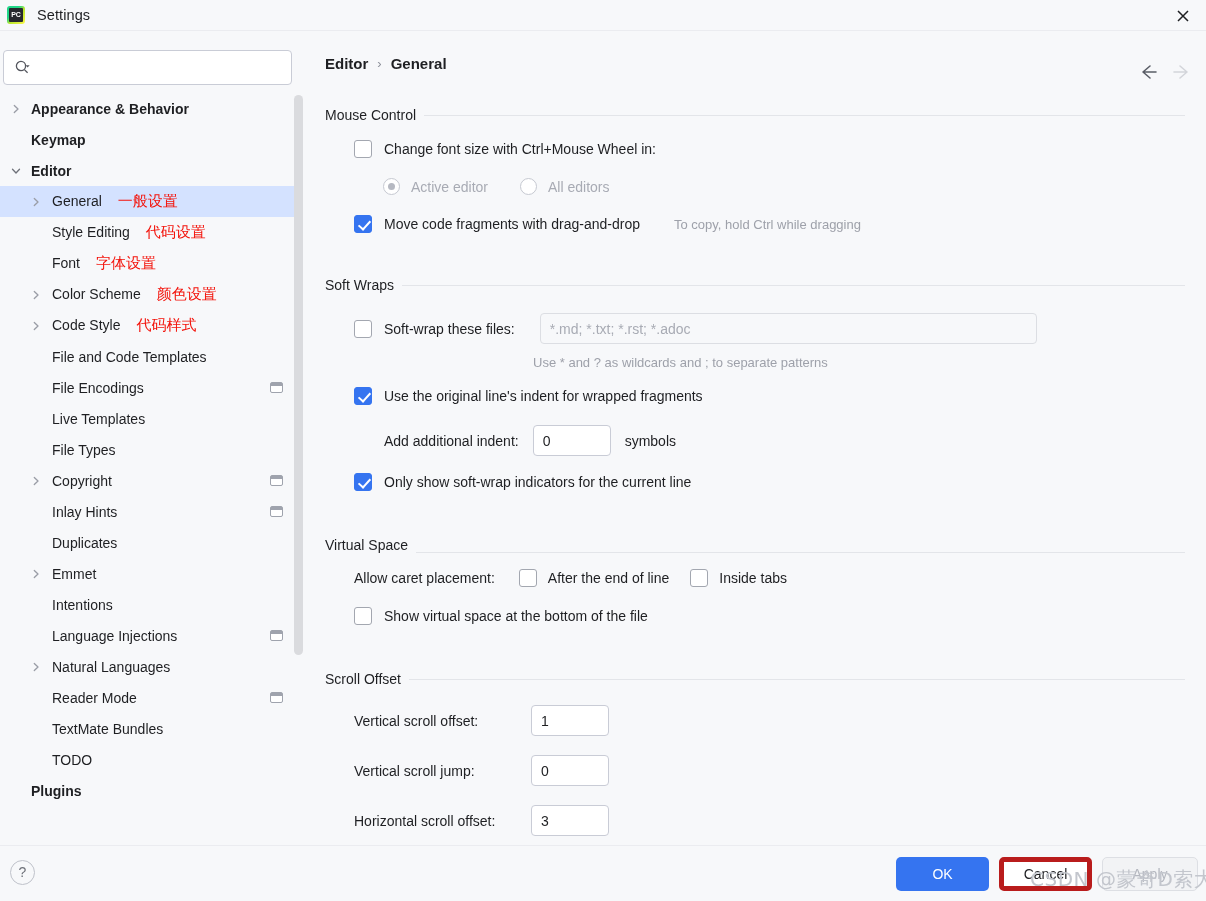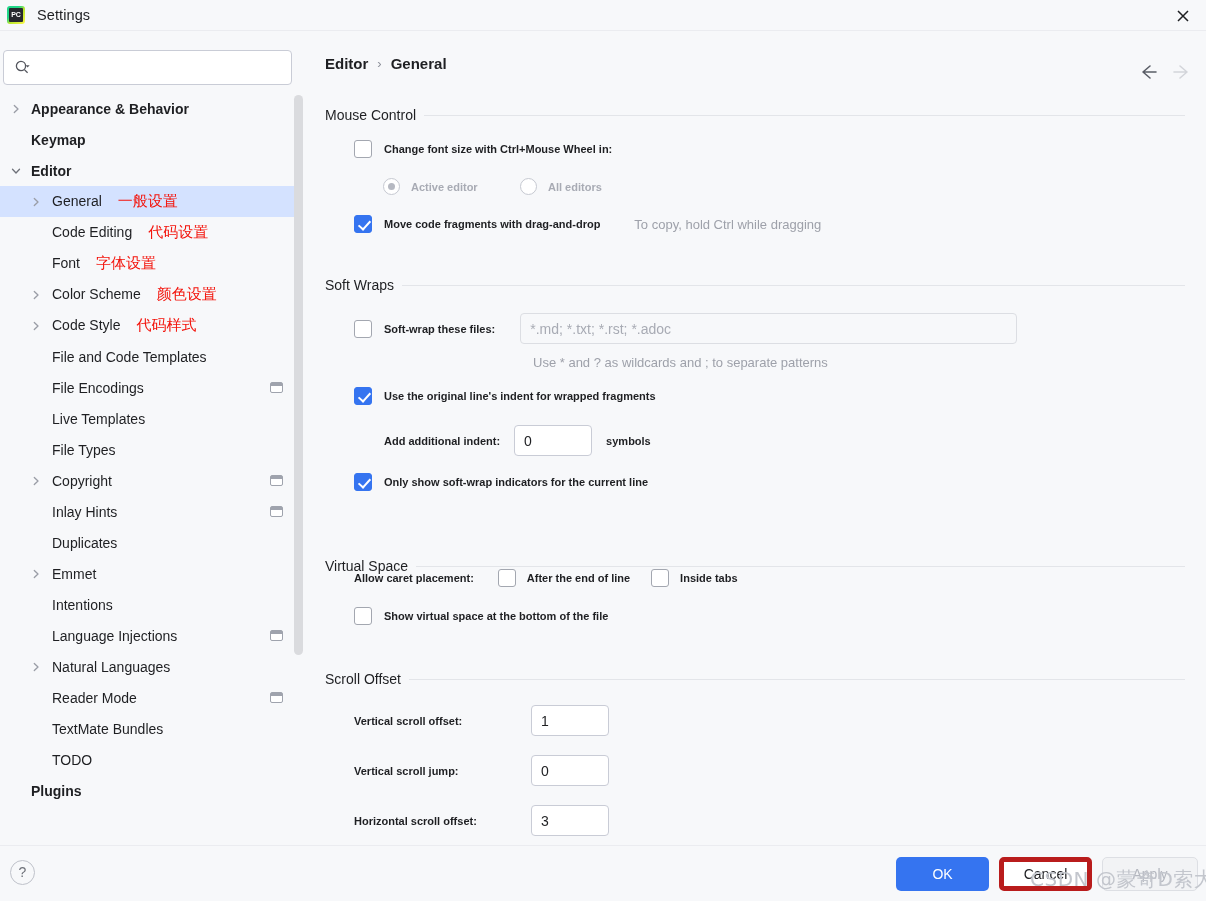--- a/index.html
+++ b/index.html
@@ -115,21 +115,21 @@
   .nav-btn { width: 30px; height: 30px; display: flex; align-items: center; justify-content: center; }
 
   .section {
     position: absolute; left: 22px; width: 860px;
     display: flex; align-items: center; gap: 8px;
   }
   .section .sec-title { font-size: 14px; color: #1E1F22; white-space: nowrap; }
   .section .sec-line { flex: 1; height: 1px; background: #E3E5E9; }
 
   .row { position: absolute; display: flex; align-items: center; }
-  .lbl { font-size: 11px; color: #1E1F22; white-space: nowrap; font-weight: bold; }
+  .lbl { font-size: 14px; color: #1E1F22; white-space: nowrap; }
   .lbl.dim { color: #A8ABB4; }
   .hint { font-size: 13px; color: #9EA1AA; white-space: nowrap; }
 
   
   .cb {
     width: 18px; height: 18px; border-radius: 3px; flex: none;
     border: 1.4px solid #A3A7B0; background: #FFFFFF; position: relative;
   }
   .cb.checked { background: #3574F0; border-color: #3574F0; }
   .cb.checked::after {
@@ -245,21 +245,21 @@
               <path d="M4.3 2.5 L8 6 L4.3 9.5" stroke="#9A9DA6" stroke-width="1.3" fill="none" stroke-linecap="round" stroke-linejoin="round"></path>
             </svg>
           </span>
           <span style="position: absolute; left: 52px; display: flex; align-items: baseline;">
             <span class="label">General</span>
             <span class="cn">一般设置</span>
           </span>
         </div>
         <div class="tree-row">
           <span style="position: absolute; left: 52px; display: flex; align-items: baseline;">
-            <span class="label">Code Editing</span>
+            <span class="label">Style Editing</span>
             <span class="cn">代码设置</span>
           </span>
         </div>
         <div class="tree-row">
           <span style="position: absolute; left: 52px; display: flex; align-items: baseline;">
             <span class="label">Font</span>
             <span class="cn">字体设置</span>
           </span>
         </div>
         <div class="tree-row">
@@ -455,21 +455,21 @@
       <span class="lbl">Add additional indent:</span>
       <input class="tinput num" type="text" value="0" style="">
       <span class="lbl">symbols</span>
     </div>
 
     <div class="row" style="left:51px; top:442px; gap:12px;justify-content:space-between;">
       <span class="cb checked"></span>
       <span class="lbl">Only show soft-wrap indicators for the current line</span>
     </div>
 
-    <div class="section" style="top:527px;">
+    <div class="section" style="top:506px;align-items:flex-end;">
       <span class="sec-title">Virtual Space</span>
       <span class="sec-line"></span>
     </div>
 
     <div class="row" style="left:51px; top:538px;">
       <span class="lbl">Allow caret placement:</span>
       <span class="cb" style="margin-left:24px;"></span>
       <span class="lbl" style="margin-left:11px;">After the end of line</span>
       <span class="cb" style="margin-left:21px;"></span>
       <span class="lbl" style="margin-left:11px;">Inside tabs</span>

